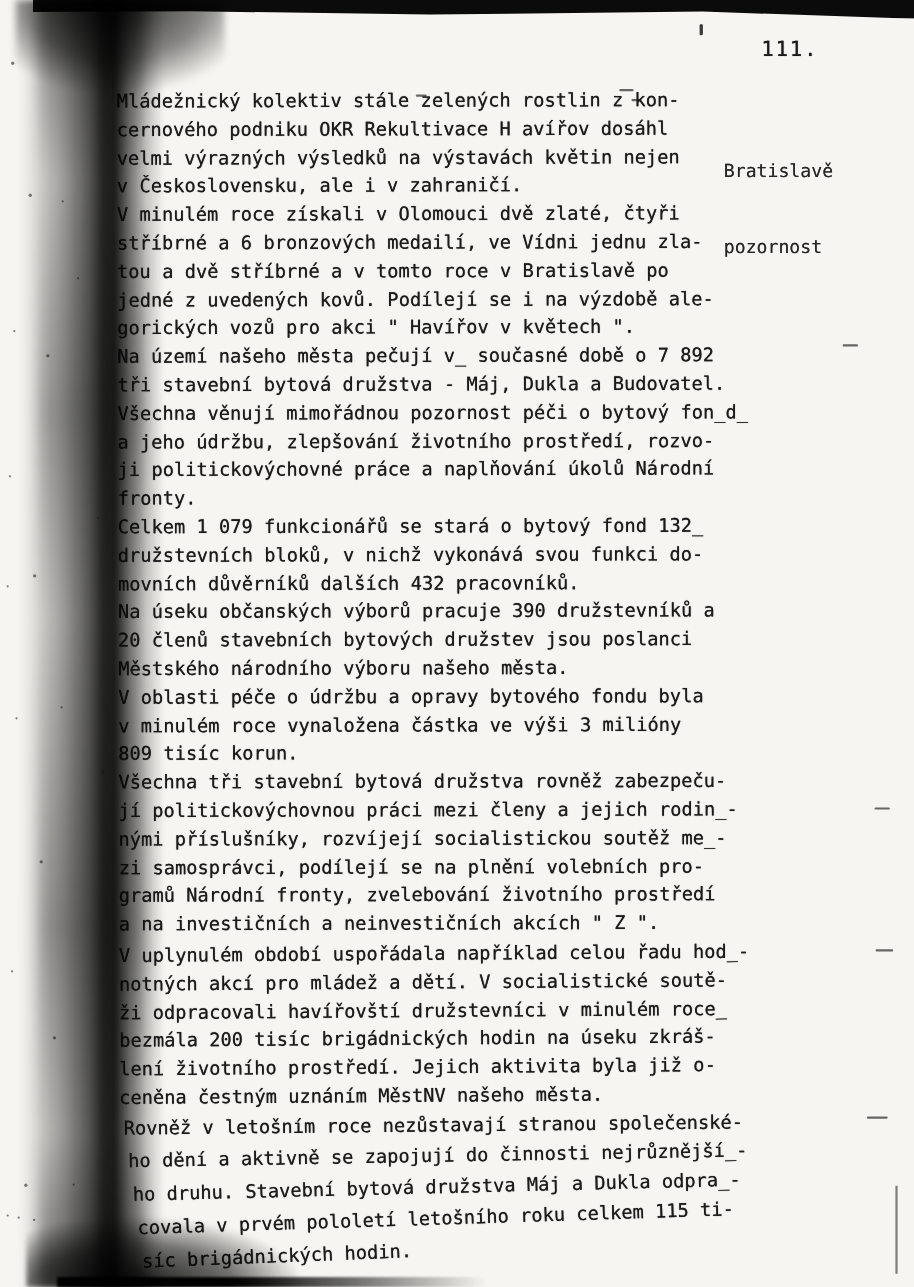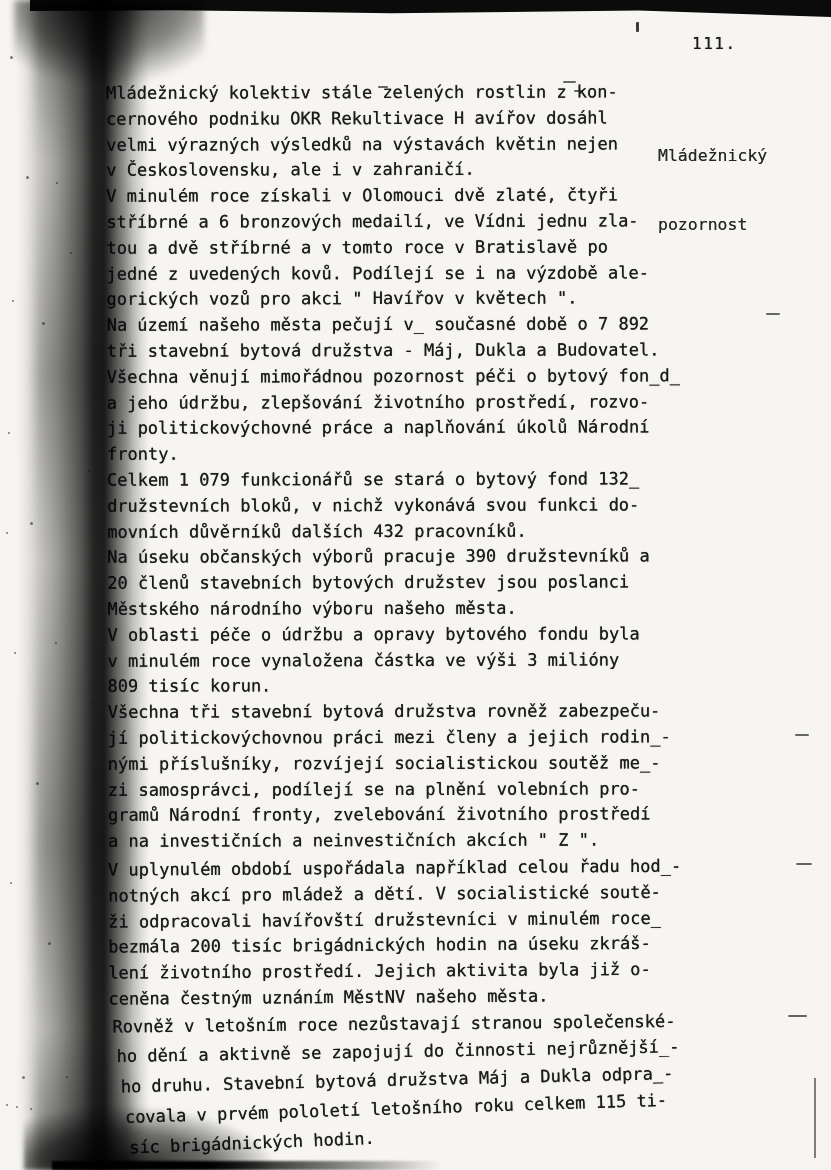--- a/index.html
+++ b/index.html
@@ -12,21 +12,21 @@
   .body-text{
     position:absolute;left:106px;top:80px;width:620px;z-index:2;
     font-size:17px;line-height:25.8px;white-space:pre;
     color:var(--ink,#1b1b1b);
     text-shadow:0 0 0.7px rgba(15,15,15,0.85);
     transform:rotate(-0.15deg);transform-origin:50% 0;
   }
   .tline{height:25.8px;}
   .pagenum{
     position:absolute;left:692px;top:34px;z-index:2;
-    font-size:16px;letter-spacing:1.5px;color:var(--ink,#1b1b1b);
+    font-size:19px;letter-spacing:1.5px;color:var(--ink,#1b1b1b);
     text-shadow:0 0 0.7px rgba(15,15,15,0.8);
   }
   .note{
     position:absolute;z-index:2;font-size:16.5px;line-height:23px;
     color:#262626;text-shadow:0 0 0.6px rgba(30,30,30,0.7);white-space:pre;
   }
   .n1{left:658px;top:98px;}
   .n2{left:650px;top:326px;}
   
   .artifacts{position:absolute;inset:0;z-index:5;pointer-events:none;}
@@ -83,21 +83,21 @@
   .speck{position:absolute;background:rgba(20,20,20,0.55);border-radius:50%;filter:blur(0.4px);}
 </style>
 </head>
 <body>
 
 <div class="page">
 
   <div class="pagenum">111.</div>
 
   <div class="note n1">
-    <div>Mládežnický</div>
+    <div>Bratislavě</div>
     <div>pozornost</div>
   </div>
 
 
   <div class="body-text" id="bodyText"><div class="tline">Mládežnický kolektiv stále zelených rostlin z kon-</div><div class="tline">cernového podniku OKR Rekultivace H avířov dosáhl</div><div class="tline">velmi výrazných výsledků na výstavách květin nejen</div><div class="tline">v Československu, ale i v zahraničí.</div><div class="tline">V minulém roce získali v Olomouci dvě zlaté, čtyři</div><div class="tline">stříbrné a 6 bronzových medailí, ve Vídni jednu zla-</div><div class="tline">tou a dvě stříbrné a v tomto roce v Bratislavě po</div><div class="tline">jedné z uvedených kovů. Podílejí se i na výzdobě ale-</div><div class="tline">gorických vozů pro akci " Havířov v květech ".</div><div class="tline">Na území našeho města pečují v̲ současné době o 7 892</div><div class="tline">tři stavební bytová družstva - Máj, Dukla a Budovatel.</div><div class="tline">Všechna věnují mimořádnou pozornost péči o bytový fon̲d̲</div><div class="tline">a jeho údržbu, zlepšování životního prostředí, rozvo-</div><div class="tline">ji politickovýchovné práce a naplňování úkolů Národní</div><div class="tline">fronty.</div><div class="tline">Celkem 1 079 funkcionářů se stará o bytový fond 132_</div><div class="tline">družstevních bloků, v nichž vykonává svou funkci do-</div><div class="tline">movních důvěrníků dalších 432 pracovníků.</div><div class="tline">Na úseku občanských výborů pracuje 390 družstevníků a</div><div class="tline">20 členů stavebních bytových družstev jsou poslanci</div><div class="tline">Městského národního výboru našeho města.</div><div class="tline">V oblasti péče o údržbu a opravy bytového fondu byla</div><div class="tline">v minulém roce vynaložena částka ve výši 3 milióny</div><div class="tline">809 tisíc korun.</div><div class="tline">Všechna tři stavební bytová družstva rovněž zabezpeču-</div><div class="tline">jí politickovýchovnou práci mezi členy a jejich rodin̲-</div><div class="tline">nými příslušníky, rozvíjejí socialistickou soutěž me̲-</div><div class="tline">zi samosprávci, podílejí se na plnění volebních pro-</div><div class="tline">gramů Národní fronty, zvelebování životního prostředí</div><div class="tline">a na investičních a neinvestičních akcích " Z ".</div><div class="tline" style="transform: rotate(-0.25deg); transform-origin: 640px 50%;">V uplynulém období uspořádala například celou řadu hod̲-</div><div class="tline" style="transform: rotate(-0.25deg); transform-origin: 640px 50%;">notných akcí pro mládež a dětí. V socialistické soutě-</div><div class="tline" style="transform: rotate(-0.25deg); transform-origin: 640px 50%;">ži odpracovali havířovští družstevníci v minulém roce̲</div><div class="tline" style="transform: rotate(-0.25deg); transform-origin: 640px 50%;">bezmála 200 tisíc brigádnických hodin na úseku zkráš-</div><div class="tline" style="transform: rotate(-0.25deg); transform-origin: 640px 50%;">lení životního prostředí. Jejich aktivita byla již o-</div><div class="tline" style="transform: rotate(-0.25deg); transform-origin: 640px 50%;">ceněna čestným uznáním MěstNV našeho města.</div><div class="tline" style="transform: rotate(-0.42deg); transform-origin: 640px 50%; padding-left: 4px;">Rovněž v letošním roce nezůstavají stranou společenské-</div><div class="tline" style="transform: rotate(-0.84deg); transform-origin: 640px 50%; padding-left: 8px;">ho dění a aktivně se zapojují do činnosti nejrůznější̲-</div><div class="tline" style="transform: rotate(-1.26deg); transform-origin: 640px 50%; padding-left: 12px;">ho druhu. Stavební bytová družstva Máj a Dukla odpra̲-</div><div class="tline" style="transform: rotate(-1.68deg); transform-origin: 640px 50%; padding-left: 16px;">covala v prvém pololetí letošního roku celkem 115 ti-</div><div class="tline" style="transform: rotate(-2.1deg); transform-origin: 640px 50%; padding-left: 20px;">síc brigádnických hodin.</div></div>
 
   <div class="artifacts">
     <div class="top-strip"></div>
     <div class="spine"></div>
     <div class="spine-var"></div>

